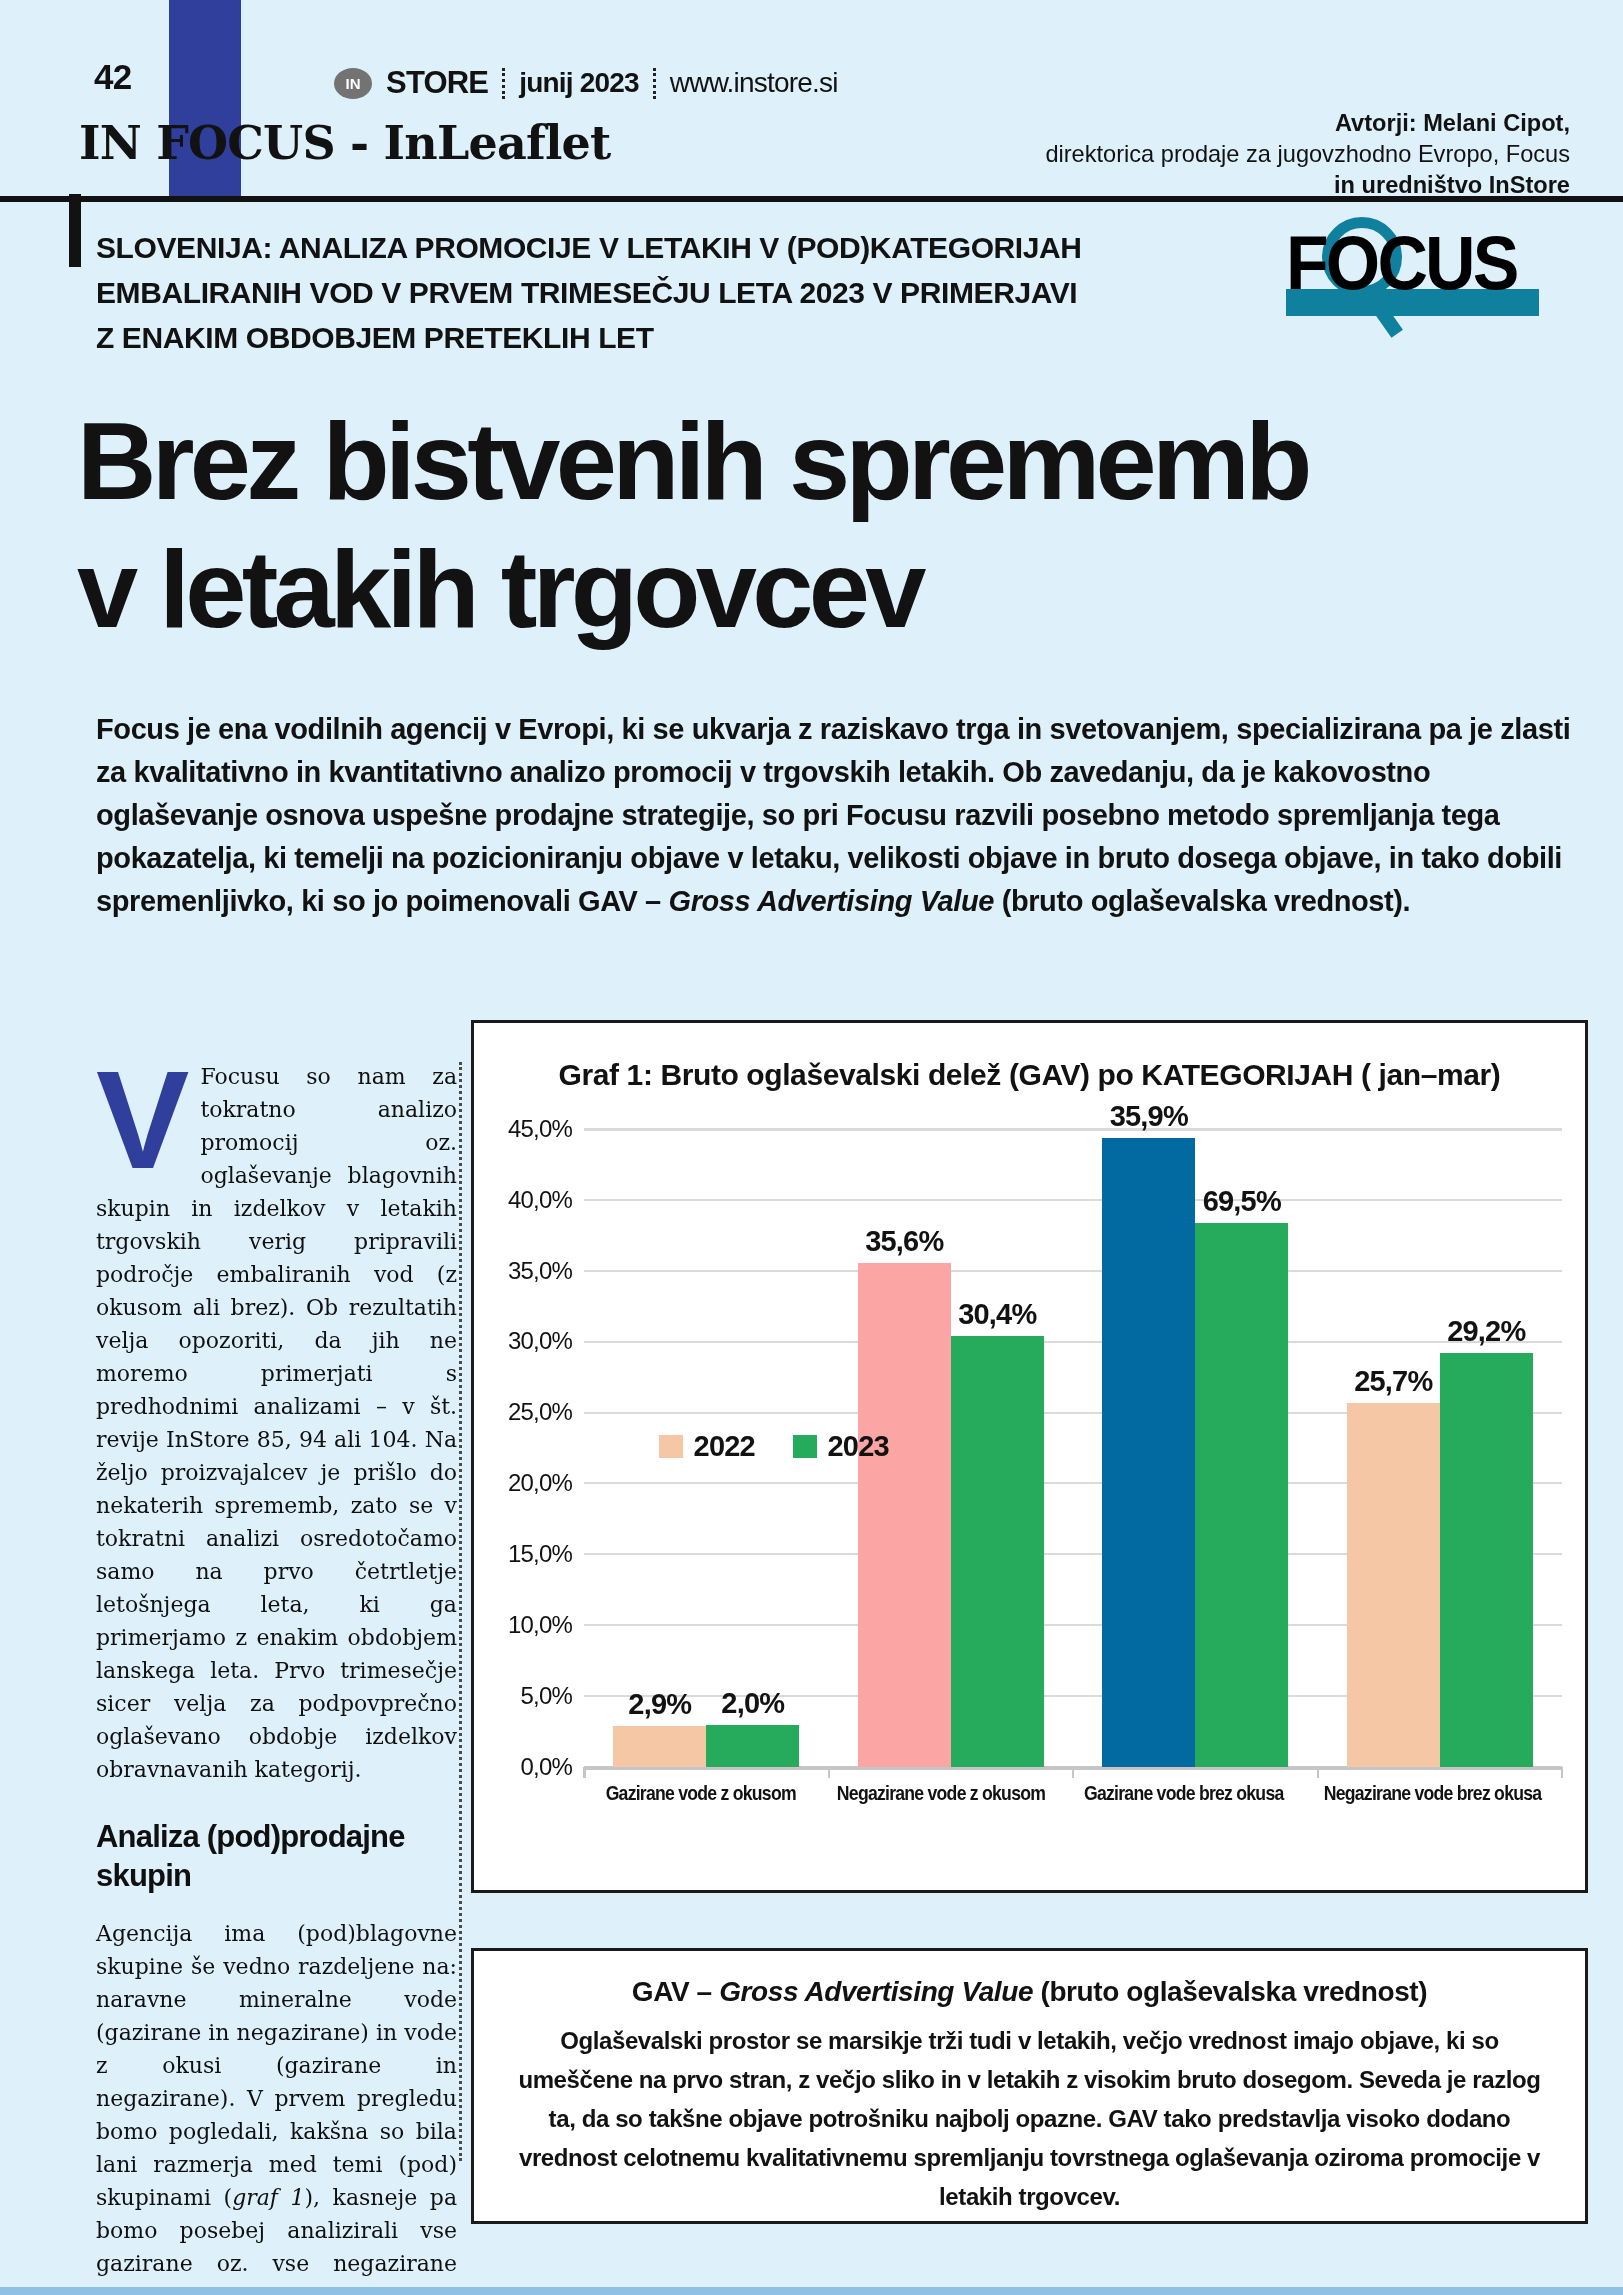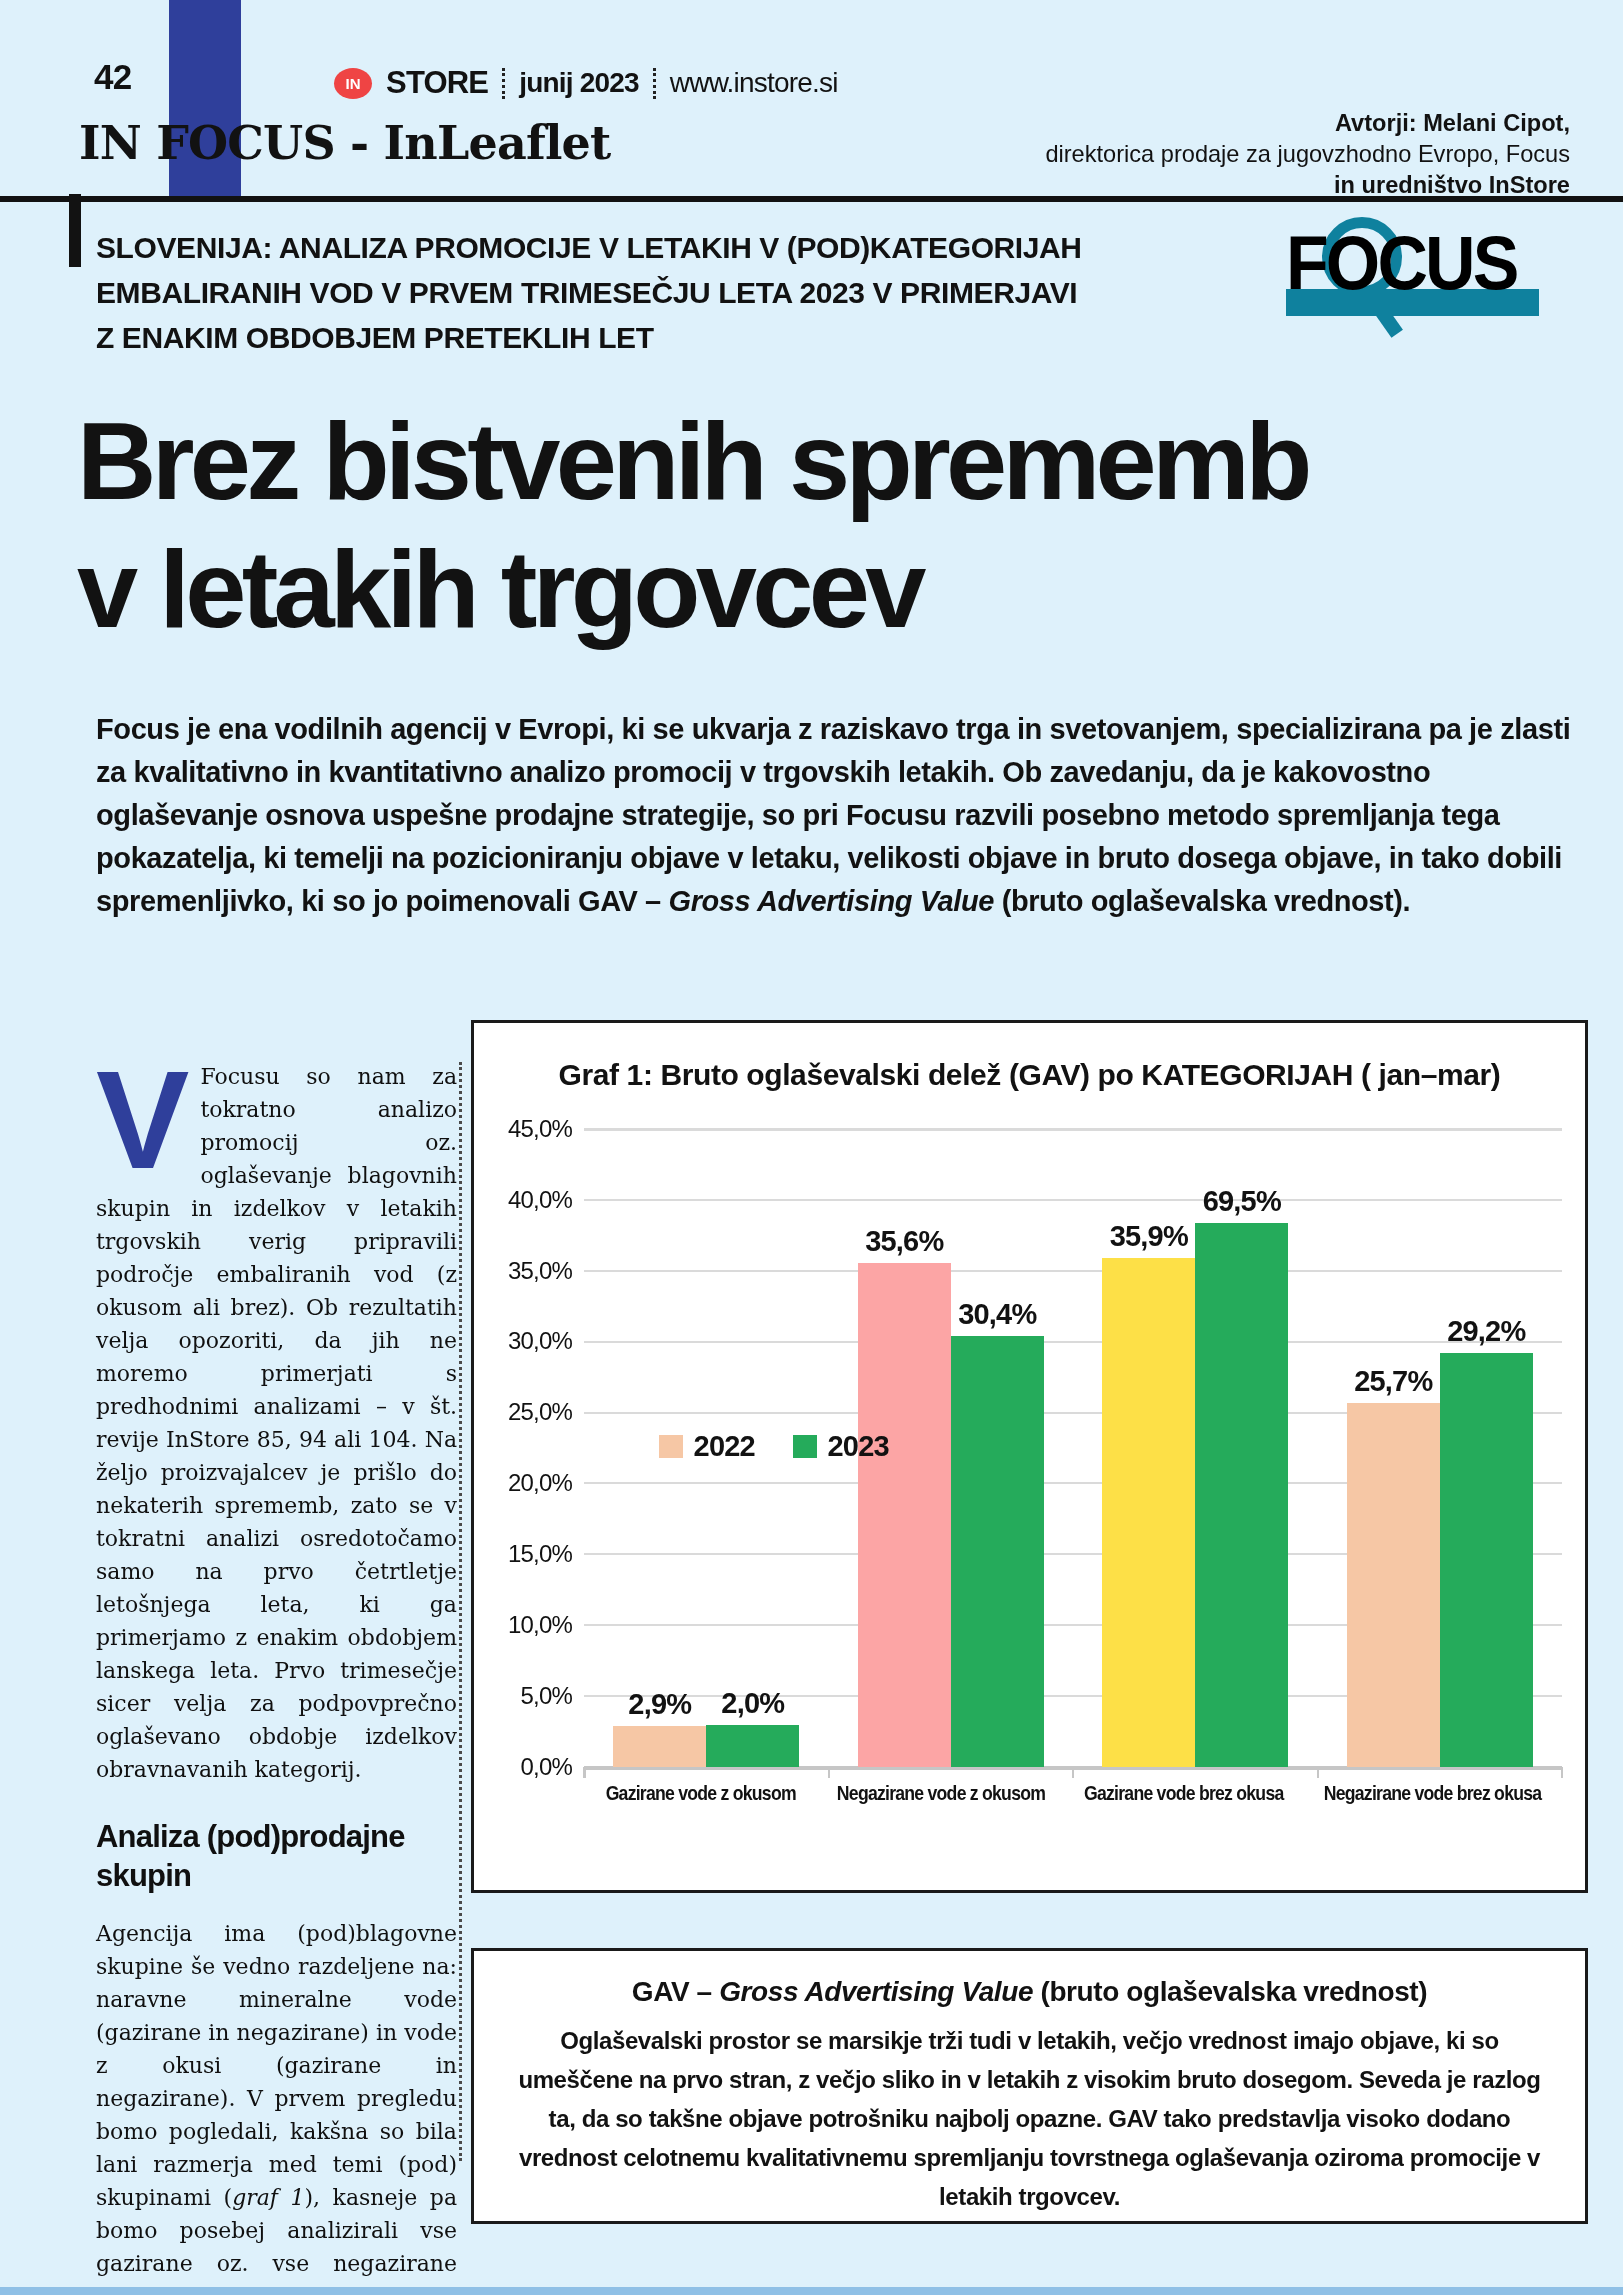--- a/index.html
+++ b/index.html
@@ -7,21 +7,21 @@
   .page {
     position:relative; width:1623px; height:2295px; margin:0 auto;
     background:#def1fb; overflow:hidden; color:#121212;
   }
   .abs { position:absolute; }
 
   
   .blue-rect { left:169px; top:0; width:72px; height:199px; background:#2f3f9b; }
   .page-num { left:94px; top:57px; font-size:35px; font-weight:800; letter-spacing:-0.8px; }
   .logo-row { left:334px; top:64px; height:38px; display:flex; align-items:center; gap:14px; }
-  .in-badge { width:38px; height:31px; background:#ef4444; border-radius:50%;
+  .in-badge { width:38px; height:31px; background:#737373; border-radius:50%;
     color:#fff; display:flex; align-items:center; justify-content:center;
     font-size:15px; font-weight:800; }
   .store-word { font-size:31px; font-weight:800; letter-spacing:-0.8px; }
   .dotsep { height:31px; border-left:3.9px dotted #222; }
   .issue-word { font-size:28px; font-weight:800; letter-spacing:-0.8px; }
   .site-word { font-size:28px; font-weight:400; letter-spacing:-0.8px; }
   .authors { right:53px; top:108px; text-align:right; font-size:23.6px; line-height:31px; }
   .authors .b { font-weight:800; }
   .section-title { left:79px; top:116px; font-family:"DejaVu Serif", serif;
     font-weight:800; font-size:46px; letter-spacing:-0.8px; }
@@ -189,21 +189,21 @@
           </div>
           <div class="group">
             <div class="bar" style="height: 504px; background: #fca5a5;">
               <div class="bar-label">35,6%</div>
             </div>
             <div class="bar" style="height: 431px; background: rgb(37, 171, 91);">
               <div class="bar-label">30,4%</div>
             </div>
           </div>
           <div class="group">
-            <div class="bar" style="height: 509px; background: #fde047;">
+            <div class="bar" style="height: 629px; background: #0369a1;">
               <div class="bar-label">35,9%</div>
             </div>
             <div class="bar" style="height: 544px; background: rgb(37, 171, 91);">
               <div class="bar-label">69,5%</div>
             </div>
           </div>
           <div class="group">
             <div class="bar" style="height: 364px; background: rgb(246, 199, 165);">
               <div class="bar-label">25,7%</div>
             </div>

